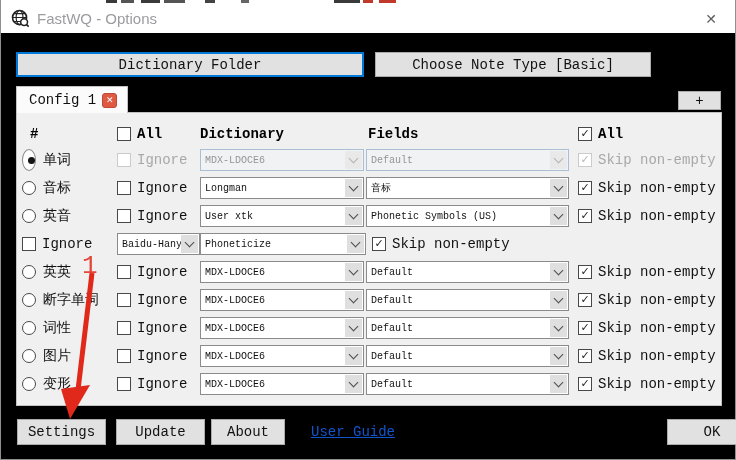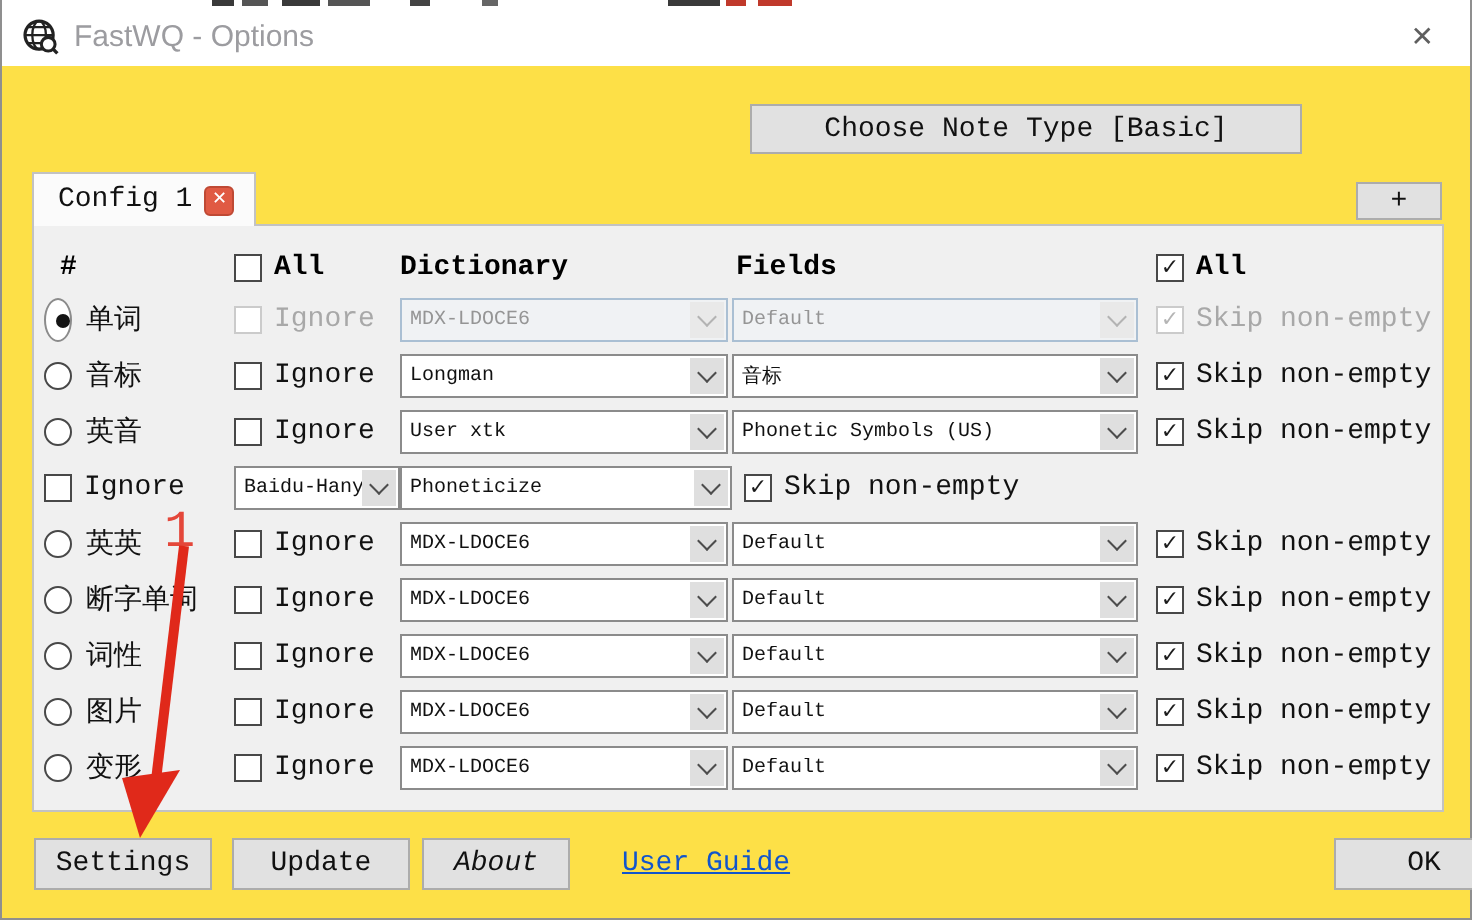--- a/index.html
+++ b/index.html
@@ -1,19 +1,19 @@
 <!DOCTYPE html>
 <html><head>
 <meta charset="utf-8">
 <style>
   * { box-sizing: border-box; margin: 0; padding: 0; }
   html, body { width: 736px; height: 460px; overflow: hidden; }
   body { font-family: "Liberation Mono", "DejaVu Sans Mono", monospace; background: #f0f0f0; position: relative; }
 
-  #window { position: absolute; inset: 0; border: 1px solid #8f8f8f; border-top: none; background: #fde047; padding-left: 20px; }
+  #window { position: absolute; inset: 0; border: 1px solid #8f8f8f; border-top: none; background: #000000; padding-left: 20px; }
 
   
   .top-strip { position: absolute; left: 0; top: 0; width: 100%; height: 4px; background: #fff; overflow: hidden; }
   .top-strip i { position: absolute; top: 0; height: 3px; display: block; }
 
   
   .titlebar { position: absolute; left: 0; top: 4px; width: 100%; height: 29px; background: #ffffff; display: flex; align-items: center; padding: 0 10px; }
   .app-icon { width: 19px; height: 19px; margin-right: 7px; flex: 0 0 auto; }
   .title-text { font-family: "Liberation Sans", sans-serif; font-size: 15px; color: #9c9ca0; }
   .close-btn { margin-left: auto; font-family: "DejaVu Sans", sans-serif; font-size: 14px; color: #5f5f5f; padding: 2px 8px; cursor: default; }
@@ -63,21 +63,21 @@
   .sel.dis { background: #f0f2f4; border-color: #aabfd3; }
   .sel.dis .sel-text { color: #959595; }
   .sel.dis .sel-arrow { background: #e9e9e9; }
   .sel.dis .chev { border-color: #b3b3b3; }
   .skip-cell { padding-left: 6px; }
 
   
   .footer-btn { height: 26px; top: 419px; }
   #btn-settings { left: 16px;  width: 89px; }
   #btn-update   { left: 115px; width: 89px; }
-  #btn-about    { left: 210px; width: 74px; font-style: italic; }
+  #btn-about    { left: 210px; width: 74px; }
   #btn-ok       { left: 631px; width: 90px; margin-left: 35px; }
   .link { position: absolute; left: 310px; top: 424px; font-size: 14px; color: #1155cc; text-decoration: underline; }
 
   
   .anno-num { position: absolute; left: 81px; top: 251px; font-size: 26px; color: #e4473a; z-index: 6; }
   .anno-arrow { position: absolute; inset: 0; width: 736px; height: 460px; z-index: 6; pointer-events: none; }
 </style>
 </head>
 <body>
 
@@ -100,20 +100,21 @@
       <circle cx="9" cy="9" r="7.4" fill="none" stroke="#222" stroke-width="1.7"></circle>
       <ellipse cx="9" cy="9" rx="3.6" ry="7.4" fill="none" stroke="#222" stroke-width="1.2"></ellipse>
       <path d="M1.6 9h14.8 M2.8 4.8h12.4 M2.8 13.2h12.4" stroke="#222" stroke-width="1.2" fill="none"></path>
       <circle cx="13.8" cy="13.8" r="3.6" fill="#fff" stroke="#222" stroke-width="1.6"></circle>
       <path d="M16.4 16.4 L18.6 18.6" stroke="#222" stroke-width="1.8"></path>
     </svg>
     <span class="title-text">FastWQ - Options</span>
     <span class="close-btn">✕</span>
   </div>
 
+  <div class="btn btn-focused" id="btn-dict-folder">Dictionary Folder</div>
   <div class="btn" id="btn-note-type">Choose Note Type [Basic]</div>
 
   <div class="tab">
     <span>Config 1</span>
     <span class="tab-close">✕</span>
   </div>
   <div class="btn" id="btn-plus">+</div>
 
   <div class="panel">
     <div class="thead">

